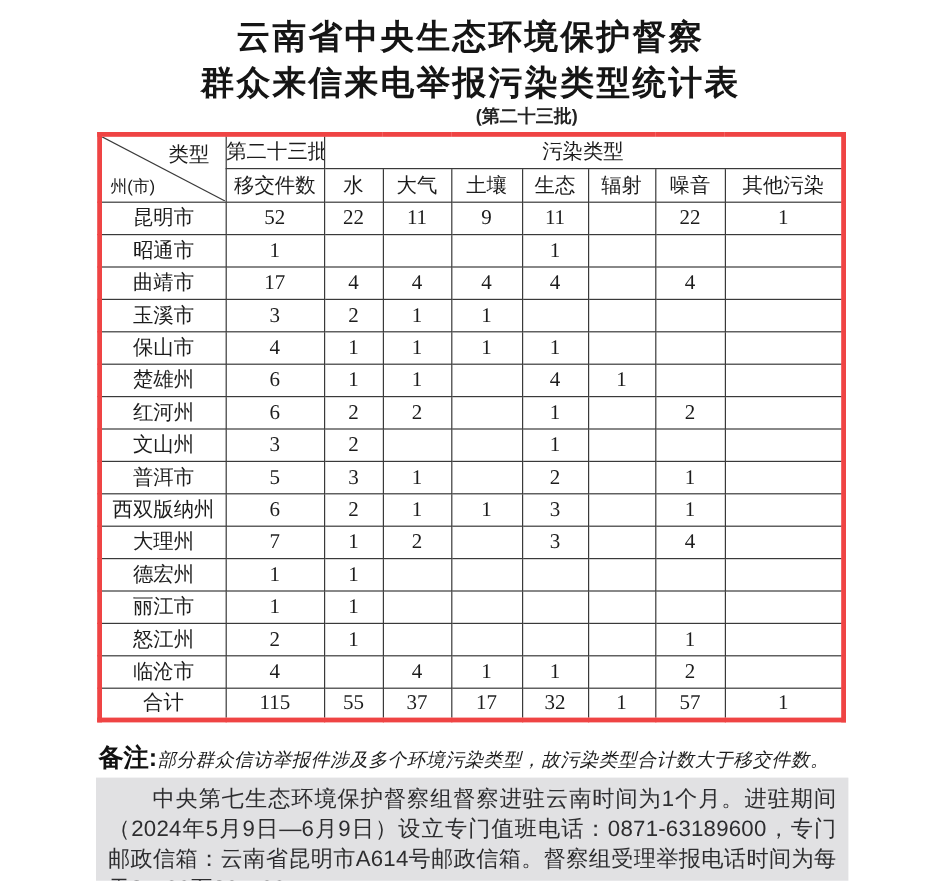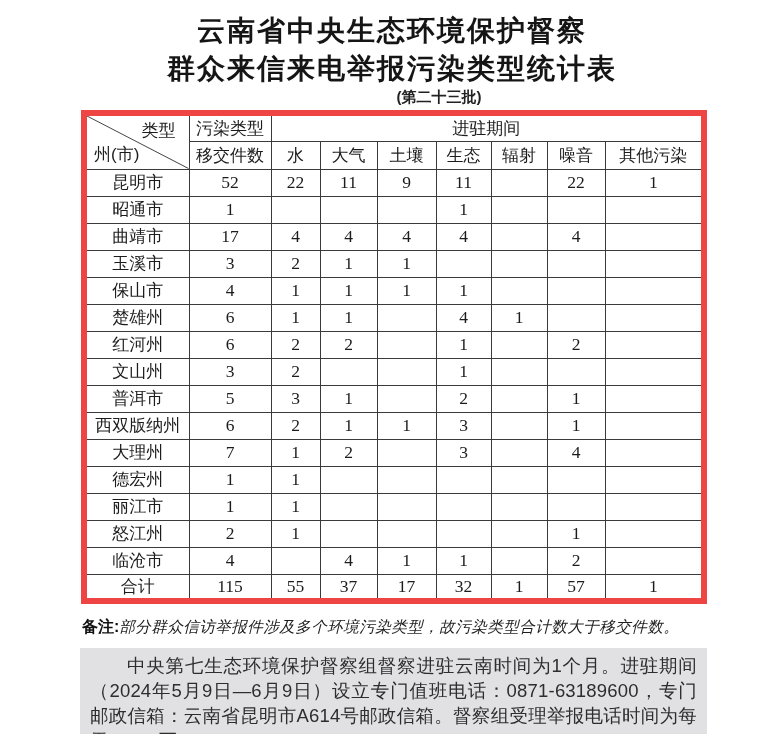--- a/index.html
+++ b/index.html
@@ -45,21 +45,21 @@
     margin-left: 47px;
   }
   
   table.stat-table {
     position: absolute;
     top: 110px;
     left: 81px;
     border-collapse: collapse;
     table-layout: fixed;
     width: 621px;
-    border: 6px solid #ef4444;
+    border: 4px solid #ef4444;
   }
   .stat-table td, .stat-table th {
     border: 1px solid #3a3a3a;
     text-align: center;
     vertical-align: middle;
     padding: 0;
     font-weight: 400;
     font-size: 17px;
     color: #1c1c1c;
     overflow: hidden;
@@ -85,34 +85,34 @@
   .corner-type {
     position: absolute;
     top: 3px;
     right: 13px;
     font-size: 17px;
   }
   .corner-region {
     position: absolute;
     bottom: 3px;
     left: 7px;
-    font-size: 17px;
+    font-size: 14px;
   }
   
   .note-line {
     position: absolute;
     top: 617px;
     left: 82px;
     width: 625px;
     font-size: 16px;
     white-space: nowrap;
   }
   .note-label {
     font-weight: 700;
-    font-size: 16px;
+    font-size: 21px;
     color: #111;
   }
   .note-text {
     font-family: "DejaVu Serif", serif;
     font-style: italic;
     font-size: 15.5px;
     letter-spacing: 0.5px;
     color: #1d1d1d;
     text-align: center;
   }
@@ -159,22 +159,22 @@
     </colgroup>
     <thead>
       <tr>
         <td class="corner-cell" rowspan="2">
           <svg viewBox="0 0 105 56" preserveAspectRatio="none">
             <line x1="0" y1="0" x2="105" y2="56" stroke="#3a3a3a" stroke-width="1"></line>
           </svg>
           <span class="corner-type">类型</span>
           <span class="corner-region">州(市)</span>
         </td>
-        <td>污染类型</td>
-        <td colspan="7">进驻期间</td>
+        <td>第二十三批</td>
+        <td colspan="7">污染类型</td>
       </tr>
       <tr>
         <td>移交件数</td>
         <td>水</td>
         <td>大气</td>
         <td>土壤</td>
         <td>生态</td>
         <td>辐射</td>
         <td>噪音</td>
         <td>其他污染</td>

